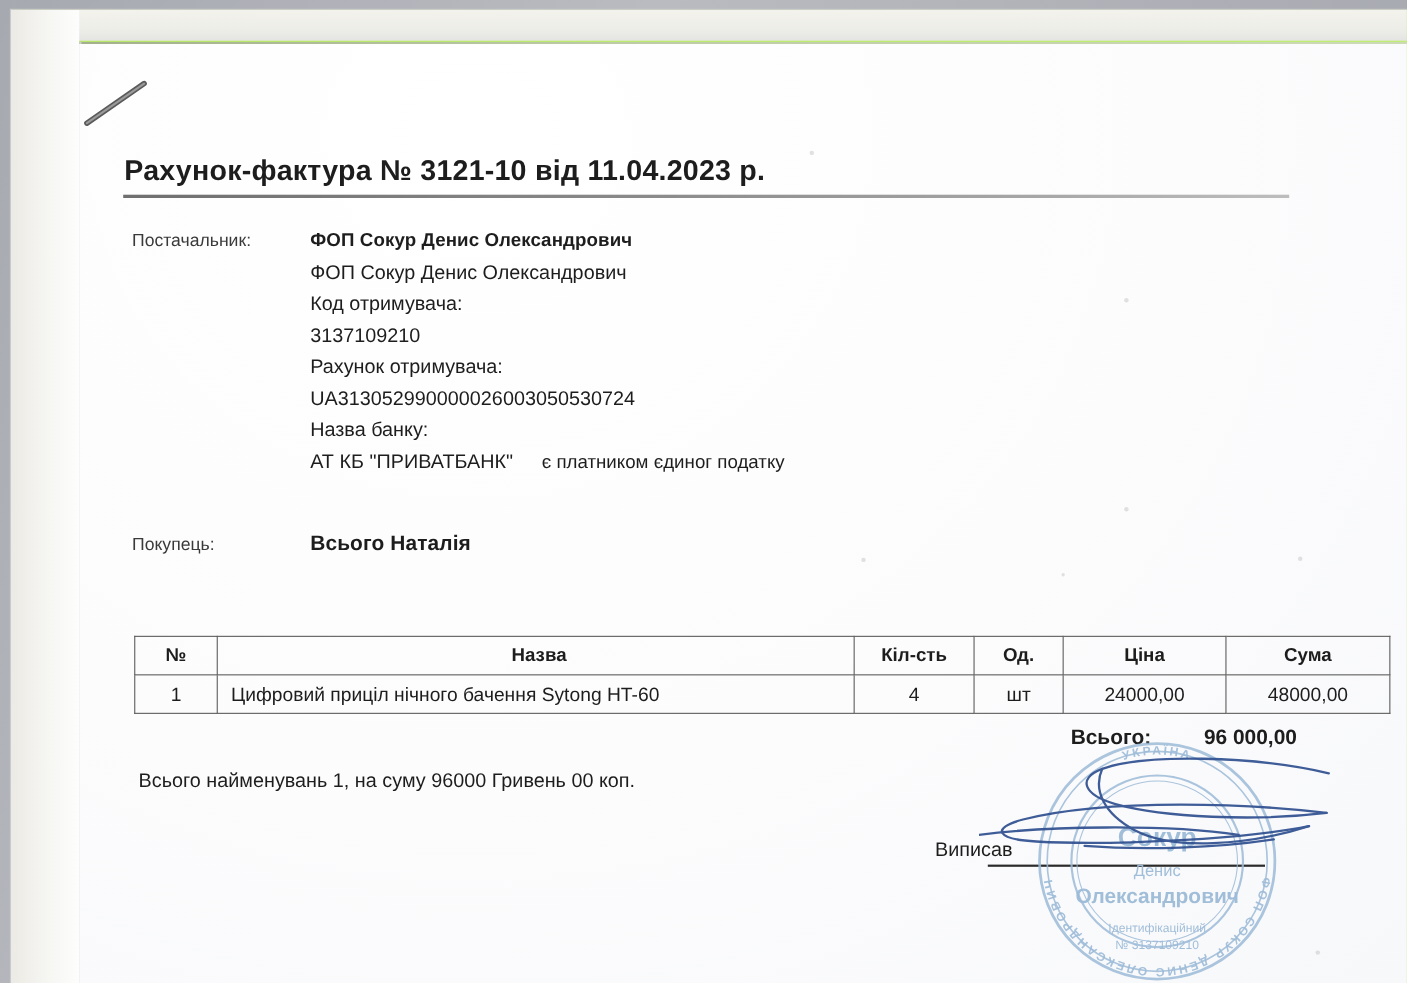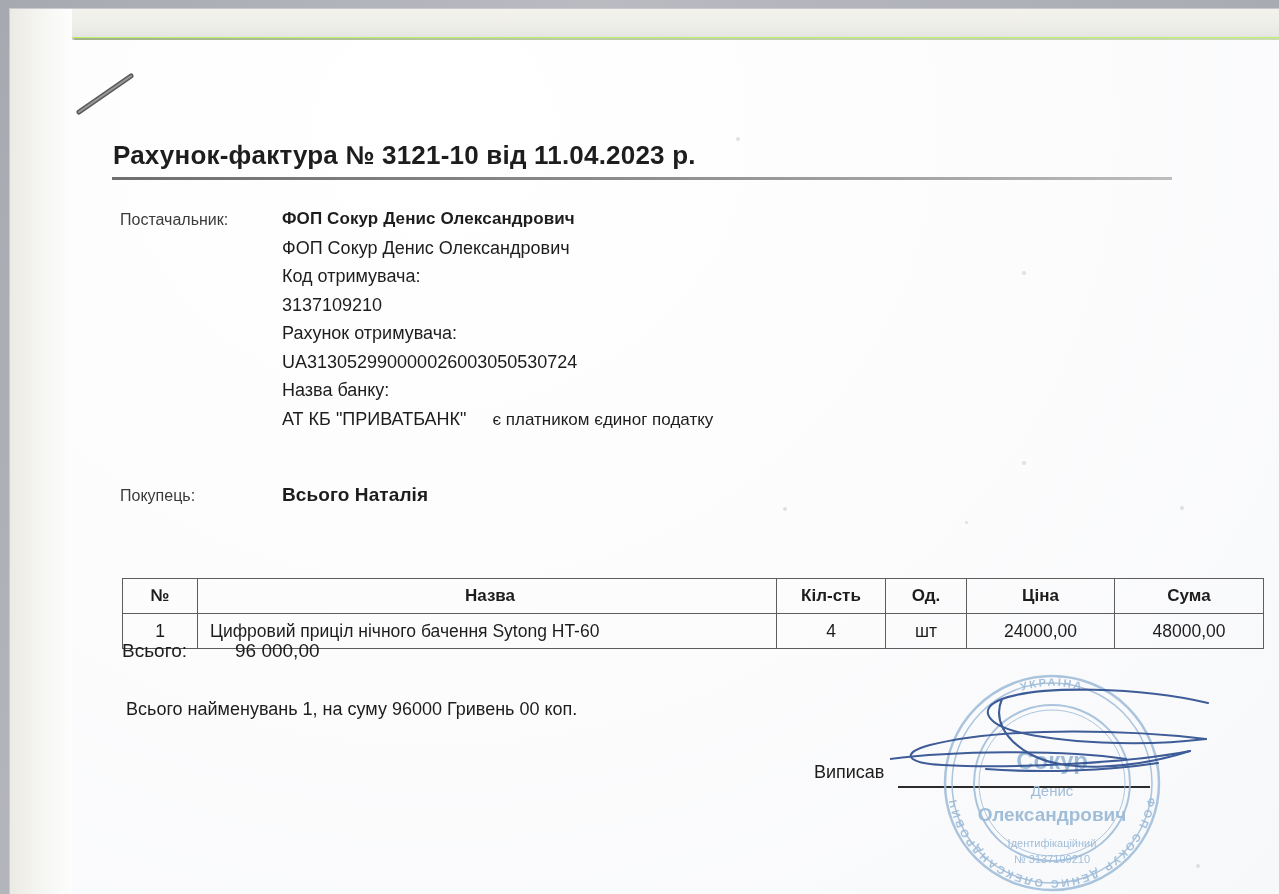--- a/index.html
+++ b/index.html
@@ -157,40 +157,40 @@
   .col-name  { width: 560px; text-align: left; padding-left: 12px !important; }
   .col-qty   { width: 96px;  text-align: center; }
   .col-unit  { width: 68px;  text-align: center; }
   .col-price { width: 135px; text-align: center; }
   .col-sum   { width: 136px; text-align: center; }
   #items-table tbody td { font-size: 17.5px; }
 
   #grand-total {
     position: absolute;
     left: 112px;
-    top: 631px;
+    top: 651px;
     width: 1057px;
-    text-align: left;
+    text-align: right;
     font-size: 19px;
-    font-weight: normal;
+    font-weight: bold;
     white-space: nowrap;
   }
   #grand-total .gt-label { margin-right: 48px; }
 
   #summary-line {
     position: absolute;
     left: 116px;
     top: 690px;
     font-size: 18px;
     white-space: nowrap;
   }
 
   #signer-label {
     position: absolute;
-    left: 804px;
+    left: 840px;
     top: 753px;
     font-size: 18px;
     white-space: nowrap;
   }
   #signature-rule {
     position: absolute;
     left: 888px;
     top: 777px;
     width: 252px;
     height: 2px;

